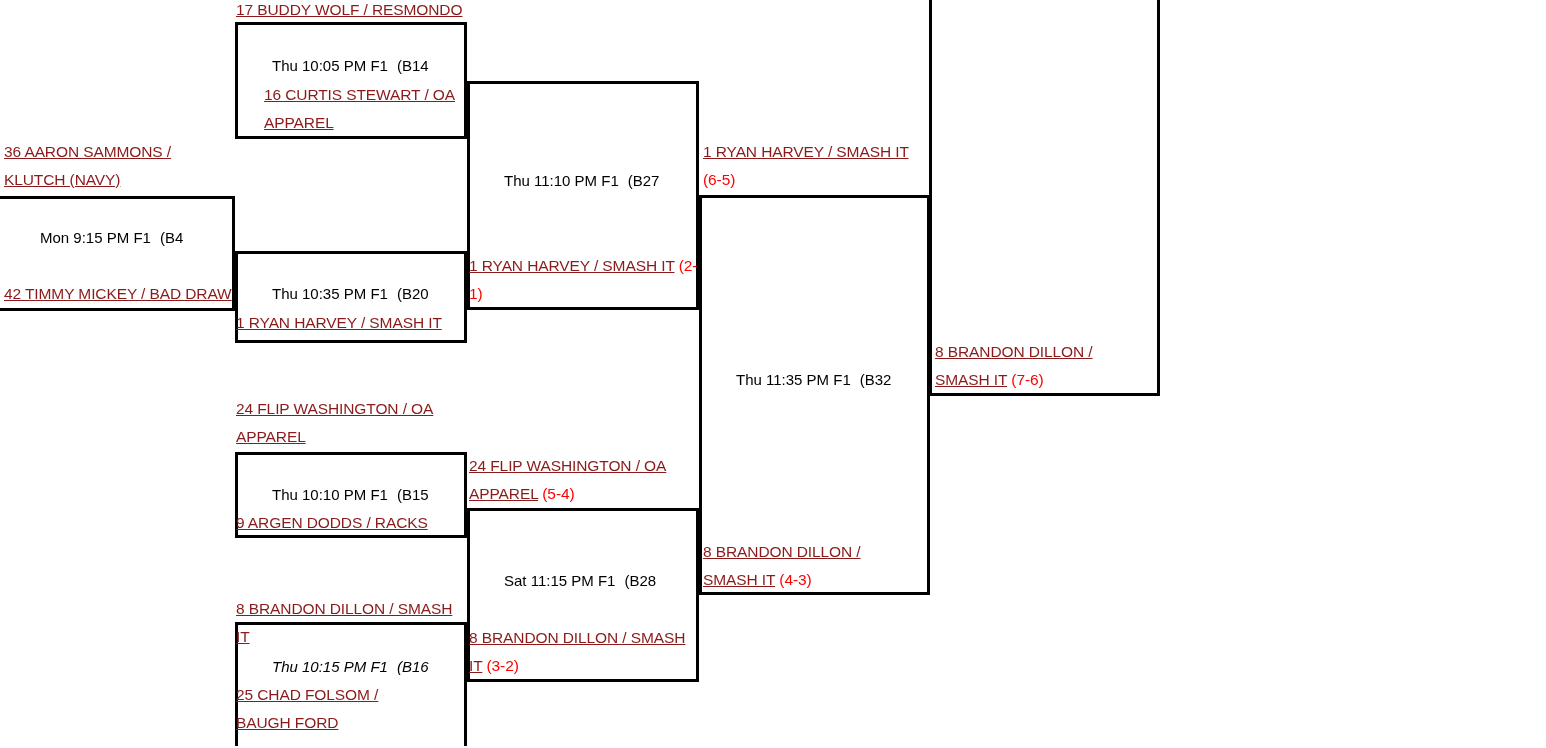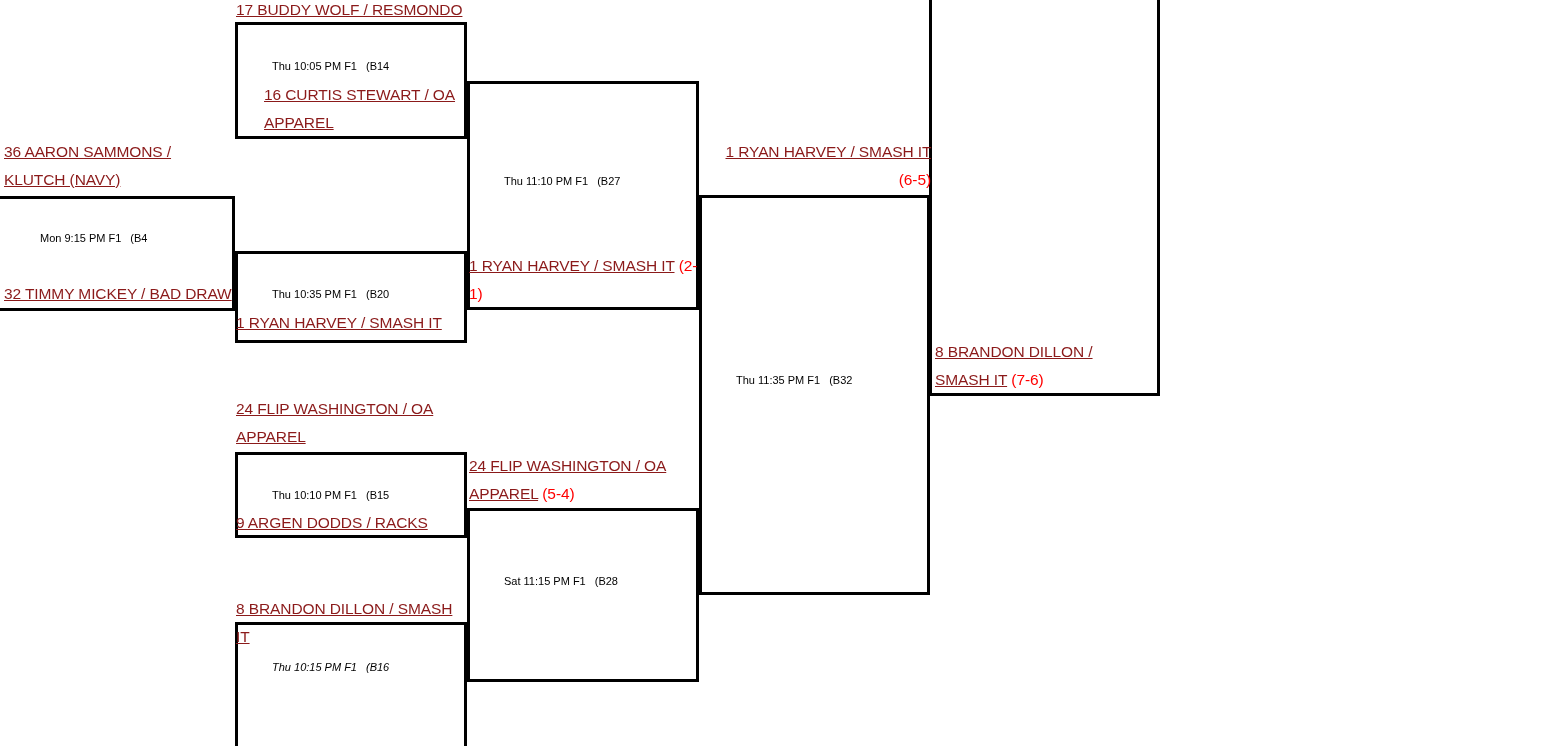--- a/index.html
+++ b/index.html
@@ -24,21 +24,21 @@
     letter-spacing:-0.1px;
     white-space:normal;
   }
   .team u, .team .u{ text-decoration:underline; text-underline-offset:1px;margin-top:24px; }
   .team .score{ color:#FF0000; text-decoration:none; }
 
   
   .gtime{
     position:absolute;
     color:#000000;
-    font-size:11px;
+    font-size:15px;
     line-height:14px;
     white-space:nowrap;
     text-align:right;
     font-family:"Liberation Sans","DejaVu Sans",sans-serif;
   }
   .gtime .gid{ margin-left:9px; }
 </style>
 </head>
 <body>
 
@@ -56,22 +56,25 @@
     <div class="gtime" style="left: 272px; top: 59px;"><span>Thu 10:05 PM F1</span><span class="gid">(B14</span></div>
     <div class="gtime" style="left: 272px; top: 287px;"><span>Thu 10:35 PM F1</span><span class="gid">(B20</span></div>
     <div class="gtime" style="left: 272px; top: 488px;"><span>Thu 10:10 PM F1</span><span class="gid">(B15</span></div>
     <div class="gtime" style="left: 272px; top: 660px; font-style: italic;"><span>Thu 10:15 PM F1</span><span class="gid">(B16</span></div>
     <div class="gtime" style="left: 504px; top: 174px;"><span>Thu 11:10 PM F1</span><span class="gid">(B27</span></div>
     <div class="gtime" style="left: 504px; top: 574px;"><span>Sat 11:15 PM F1</span><span class="gid">(B28</span></div>
     <div class="gtime" style="left: 736px; top: 373px;"><span>Thu 11:35 PM F1</span><span class="gid">(B32</span></div>
     <div class="team" style="left: 236px; top: -4px; width: 260px;"><span class="u">17 BUDDY WOLF / RESMONDO</span></div>
     <div class="team" style="left: 236px; top: 81px; width: 200px; padding-left: 28px;"><span class="u">16 CURTIS STEWART / OA APPAREL</span></div>
     <div class="team" style="left: 4px; top: 138px; width: 232px;"><span class="u">36 AARON SAMMONS / KLUTCH (NAVY)</span></div>
-    <div class="team" style="left: 4px; top: 280px; width: 232px;"><span class="u">32 TIMMY MICKEY / BAD DRAW</span></div>
+    <div class="team" style="left: 4px; top: 280px; width: 232px;"><span class="u">42 TIMMY MICKEY / BAD DRAW</span></div>
     <div class="team" style="left: 236px; top: 309px; width: 232px;"><span class="u">1 RYAN HARVEY / SMASH IT</span></div>
     <div class="team" style="left: 236px; top: 395px; width: 200px;"><span class="u">24 FLIP WASHINGTON / OA APPAREL</span></div>
     <div class="team" style="left: 236px; top: 509px; width: 232px;"><span class="u">9 ARGEN DODDS / RACKS</span></div>
     <div class="team" style="left: 236px; top: 595px; width: 232px;"><span class="u">8 BRANDON DILLON / SMASH IT</span></div>
+    <div class="team" style="left: 236px; top: 681px; width: 200px;"><span class="u">25 CHAD FOLSOM / BAUGH FORD</span></div>
     <div class="team" style="left: 469px; top: 252px; width: 232px;"><span class="u">1 RYAN HARVEY / SMASH IT</span> <span class="score">(2-1)</span></div>
     <div class="team" style="left: 469px; top: 452px; width: 210px;"><span class="u">24 FLIP WASHINGTON / OA APPAREL</span> <span class="score">(5-4)</span></div>
-    <div class="team" style="left: 703px; top: 138px; width: 228px; text-align: right;"><span class="u">1 RYAN HARVEY / SMASH IT</span> <span class="score">(6-5)</span></div>
+    <div class="team" style="left: 469px; top: 624px; width: 218px;"><span class="u">8 BRANDON DILLON / SMASH IT</span> <span class="score">(3-2)</span></div>
+    <div class="team" style="left: 703px; top: 138px; width: 228px;"><span class="u">1 RYAN HARVEY / SMASH IT</span> <span class="score">(6-5)</span></div>
+    <div class="team" style="left: 703px; top: 538px; width: 214px;"><span class="u">8 BRANDON DILLON / SMASH IT</span> <span class="score">(4-3)</span></div>
     <div class="team" style="left: 935px; top: 338px; width: 214px;"><span class="u">8 BRANDON DILLON / SMASH IT</span> <span class="score">(7-6)</span></div>
   </div>
 
 </body></html>

